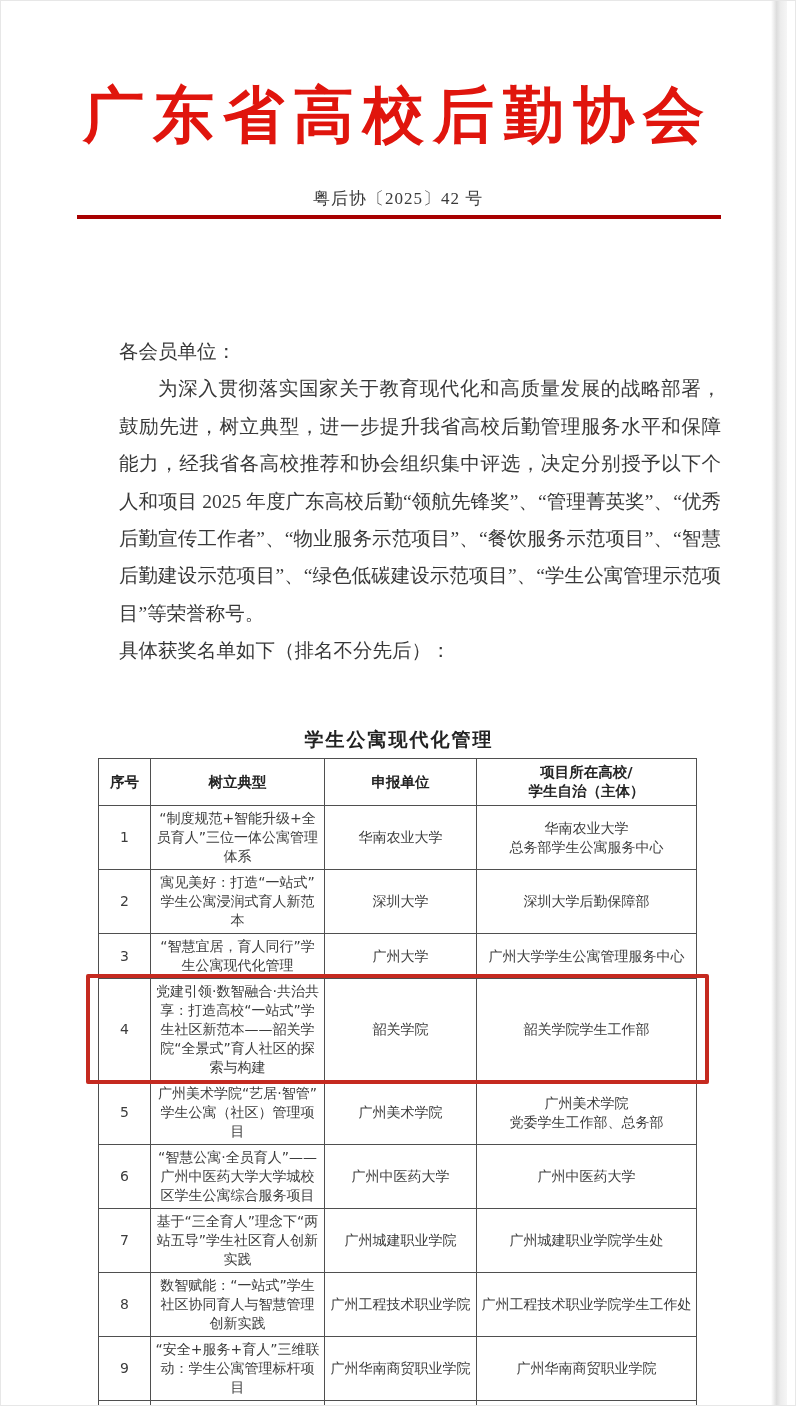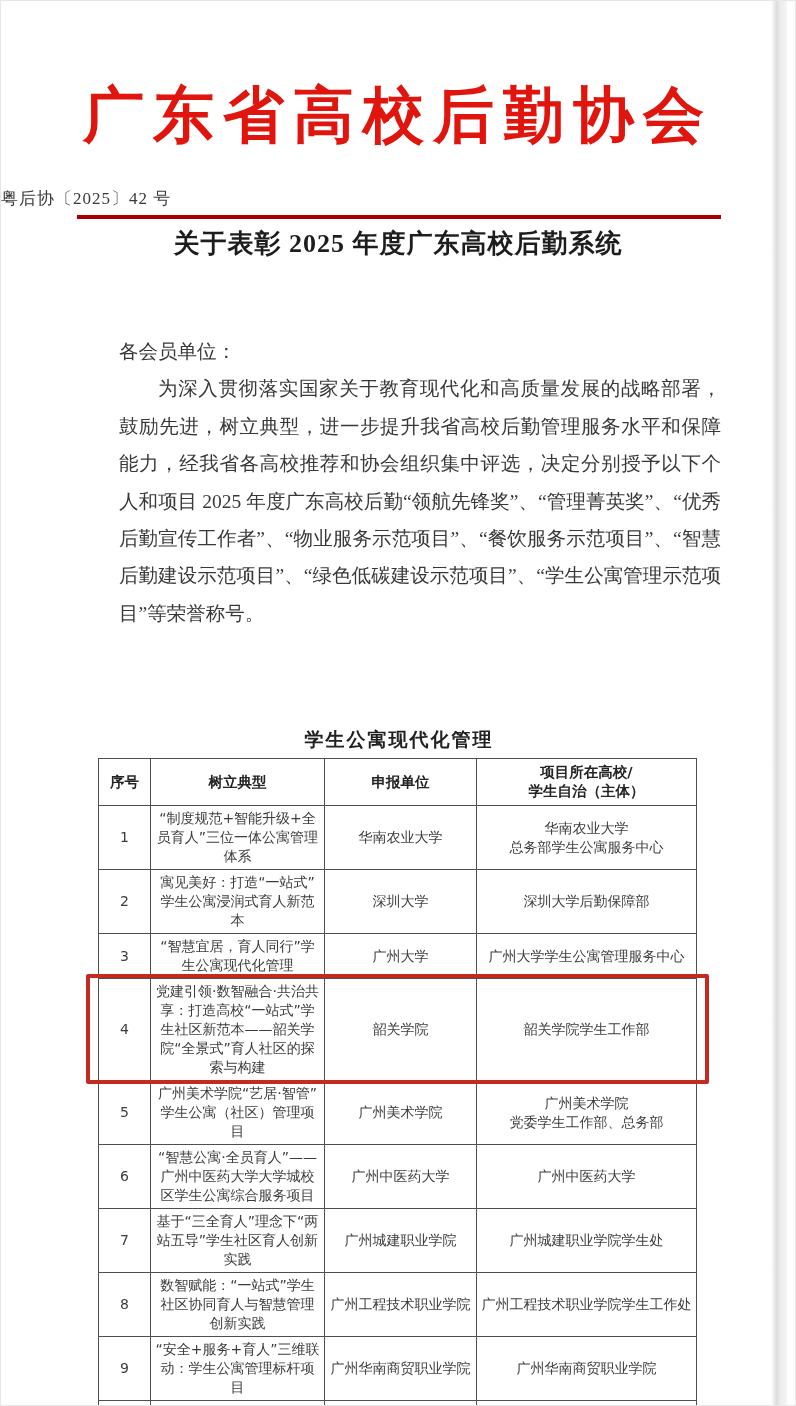--- a/index.html
+++ b/index.html
@@ -35,20 +35,21 @@
     text-align:center;
     font-size:61px;
     font-weight:700;
     letter-spacing:9px;
     color:var(--header-red);
     white-space:nowrap;
   }
   .doc-number{
     position:absolute;
     top:186px;left:0;width:100%;
+    text-align:center;
     font-size:17px;
     letter-spacing:1px;
     color:#3a3a3a;
   }
   .red-rule{
     position:absolute;
     top:214px;left:76px;
     width:644px;height:4px;
     background:var(--rule-red);
   }
@@ -128,26 +129,26 @@
 
 <div class="page">
 
   <div class="org-title">广东省高校后勤协会</div>
 
   <div class="doc-number">粤后协〔2025〕42 号</div>
 
   <div class="red-rule"></div>
 
   <div class="doc-title">
-    <div>关于表彰 2025 年度广东高校后勤系统</div>
   </div>
 
   <div class="body-block">
     <div class="salutation">各会员单位：</div>
     <div class="main-paragraph">为深入贯彻落实国家关于教育现代化和高质量发展的战略部署，鼓励先进，树立典型，进一步提升我省高校后勤管理服务水平和保障能力，经我省各高校推荐和协会组织集中评选，决定分别授予以下个人和项目 2025 年度广东高校后勤“领航先锋奖”、“管理菁英奖”、“优秀后勤宣传工作者”、“物业服务示范项目”、“餐饮服务示范项目”、“智慧后勤建设示范项目”、“绿色低碳建设示范项目”、“学生公寓管理示范项目”等荣誉称号。</div>
+    <div class="list-intro">具体获奖名单如下（排名不分先后）：</div>
   </div>
 
   <div class="table-title">学生公寓现代化管理</div>
 
   <div class="table-wrap">
     <table class="awards">
       <colgroup>
         <col style="width:52px">
         <col style="width:174px">
         <col style="width:152px">

